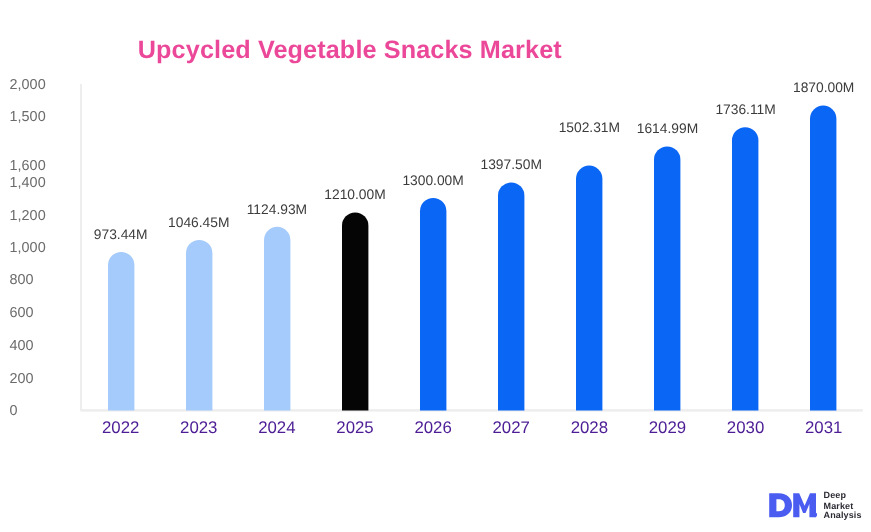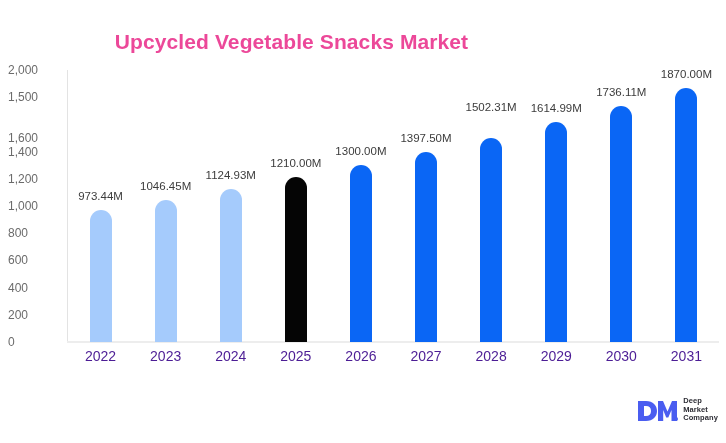--- a/index.html
+++ b/index.html
@@ -149,23 +149,23 @@
     white-space: nowrap;
   }
   .source-text .src-kw {
     font-weight: bold;
     color: #3a3a3a;
   }
 
   .logo {
     position: absolute;
     right: 8px;
-    top: 14px;
-    display: flex;
-    align-items: flex-end;
+    top: 26px;
+    display: flex;
+    align-items: flex-start;
     gap: 5px;
   }
   .logo-mark {
     width: 42px;
     height: 24px;
     flex: none;
   }
   .logo-text {
     font-size: 7.5px;
     font-weight: bold;
@@ -261,17 +261,17 @@
     <div class="logo">
       <svg class="logo-mark" viewBox="0 0 42 24">
         <path d="M2 2 H10 C17 2 21 6.5 21 12 C21 17.5 17 22 10 22 H2 Z
                  M8 7 V17 H10 C13.2 17 15 15.2 15 12 C15 8.8 13.2 7 10 7 Z" fill="#4a5df0" fill-rule="evenodd"></path>
         <path d="M22 22 V2 H27 L31.5 12.5 L36 2 H41 V22 H35.5 V11 L32.3 18.5 H30.2 L27.2 11 V22 Z" fill="#4a5df0"></path>
         <circle cx="40" cy="20" r="2" fill="#4a5df0"></circle>
       </svg>
       <div class="logo-text">
         <div>Deep</div>
         <div>Market</div>
-        <div>Company</div>
+        <div>Analysis</div>
       </div>
     </div>
   </div>
 </div>
 
 </body></html>

